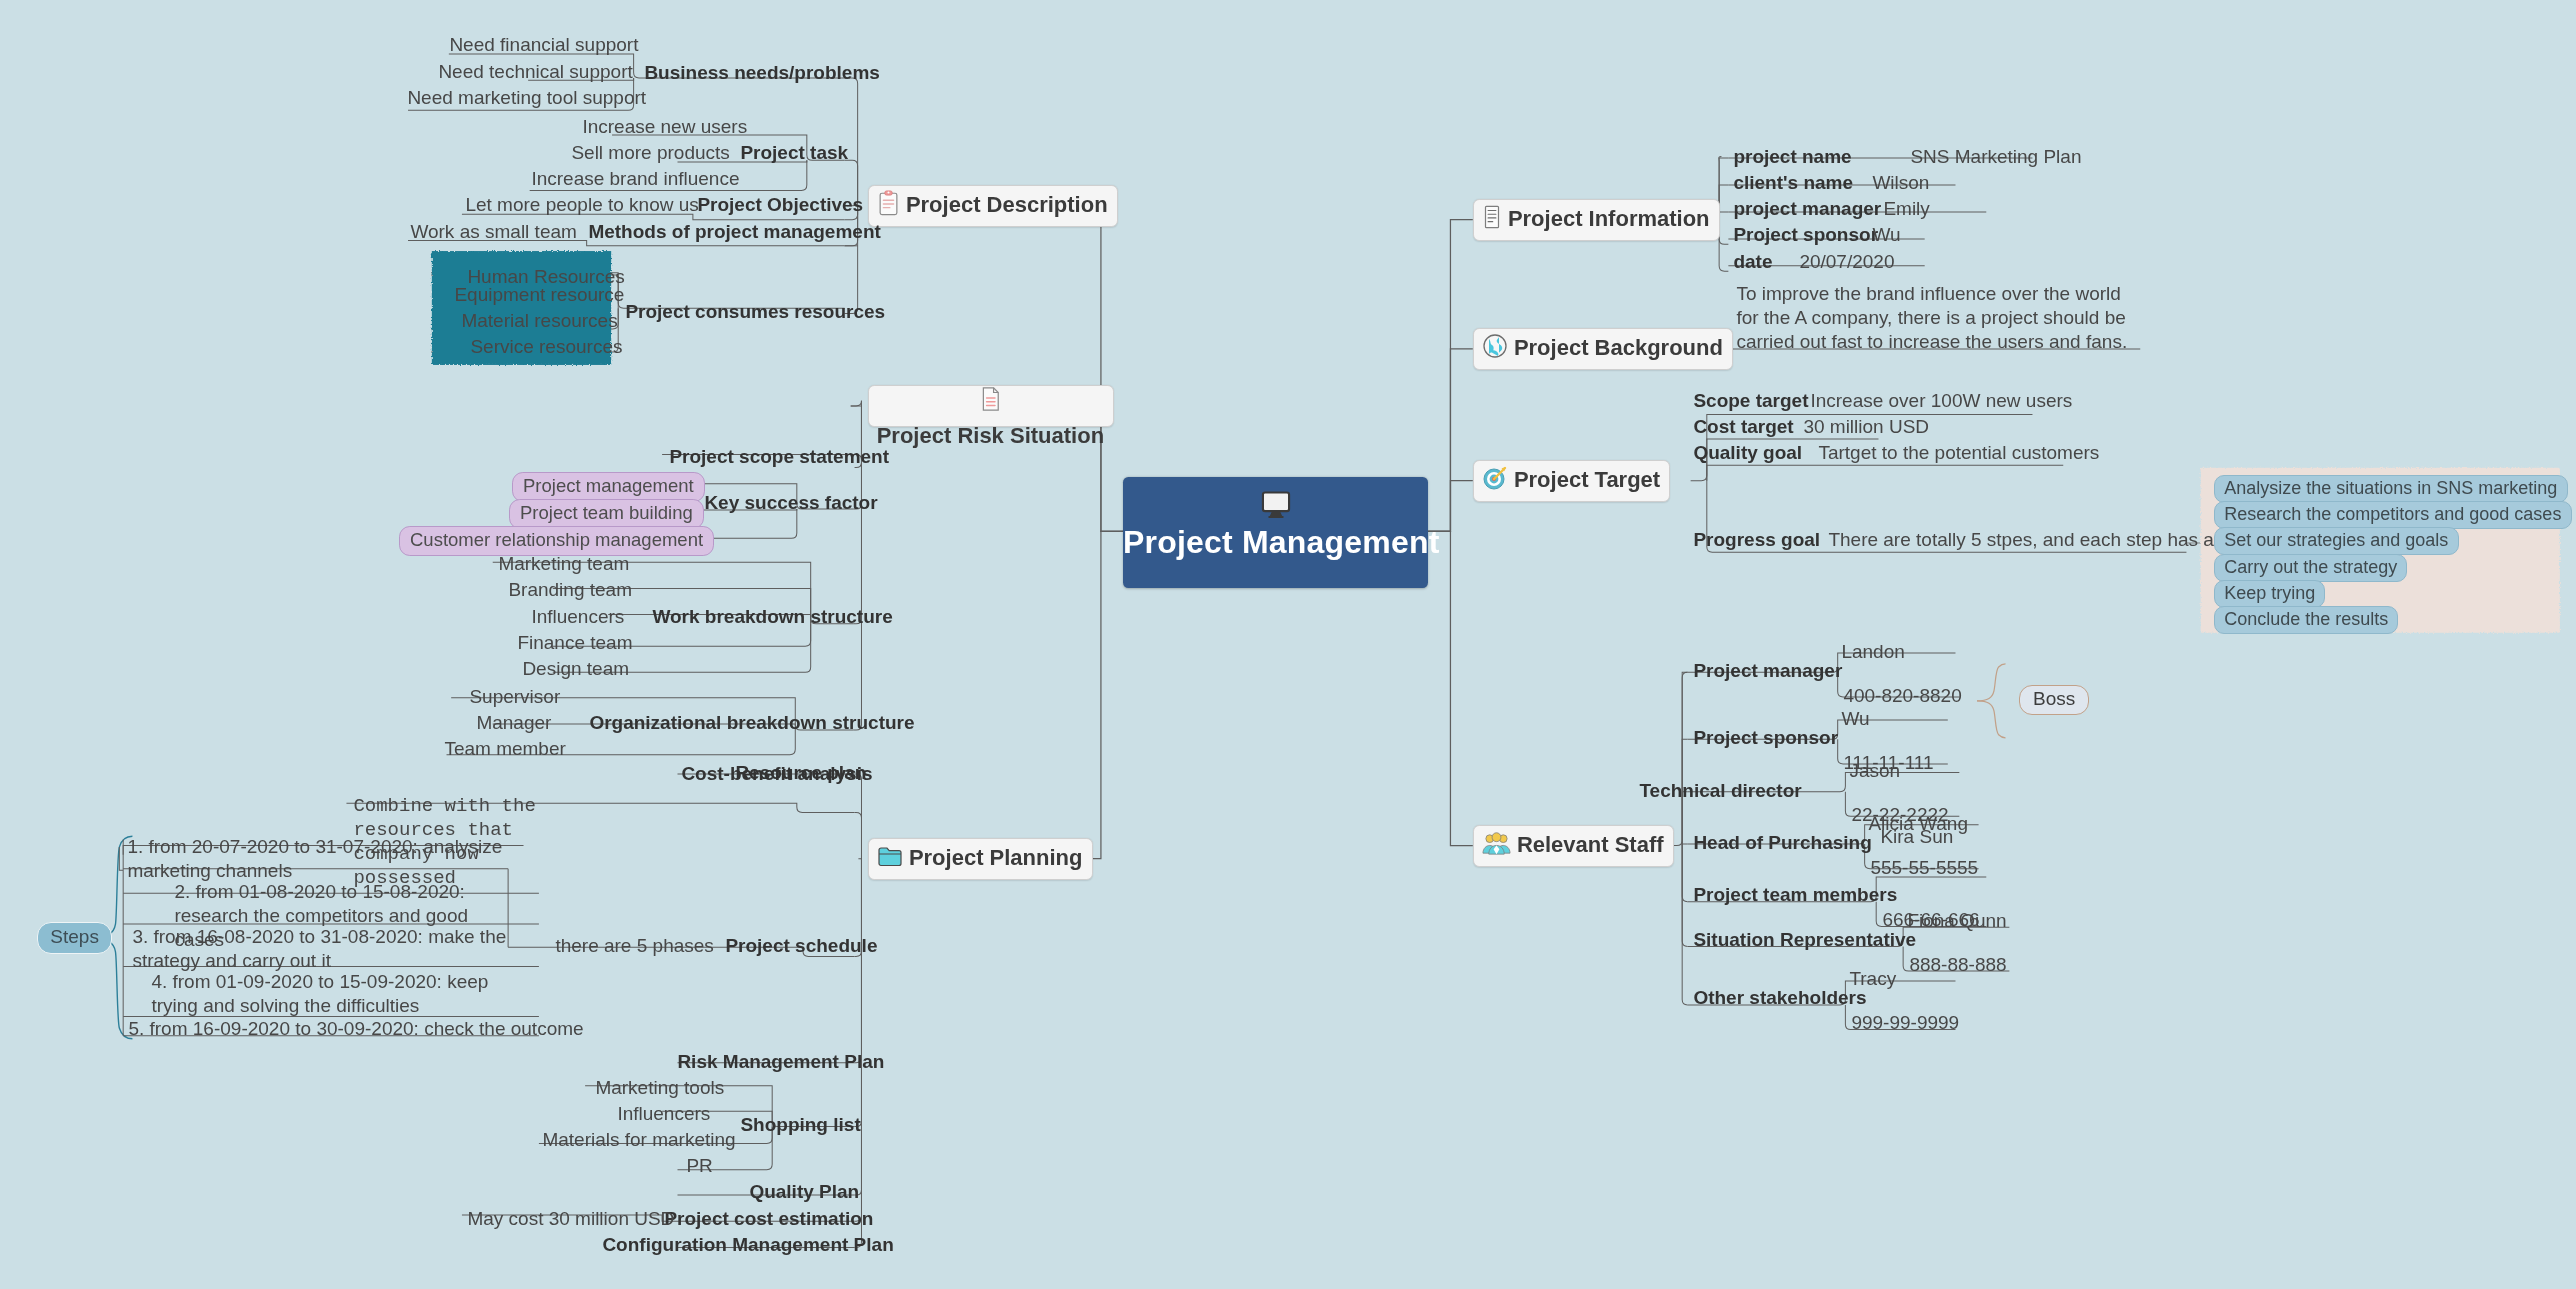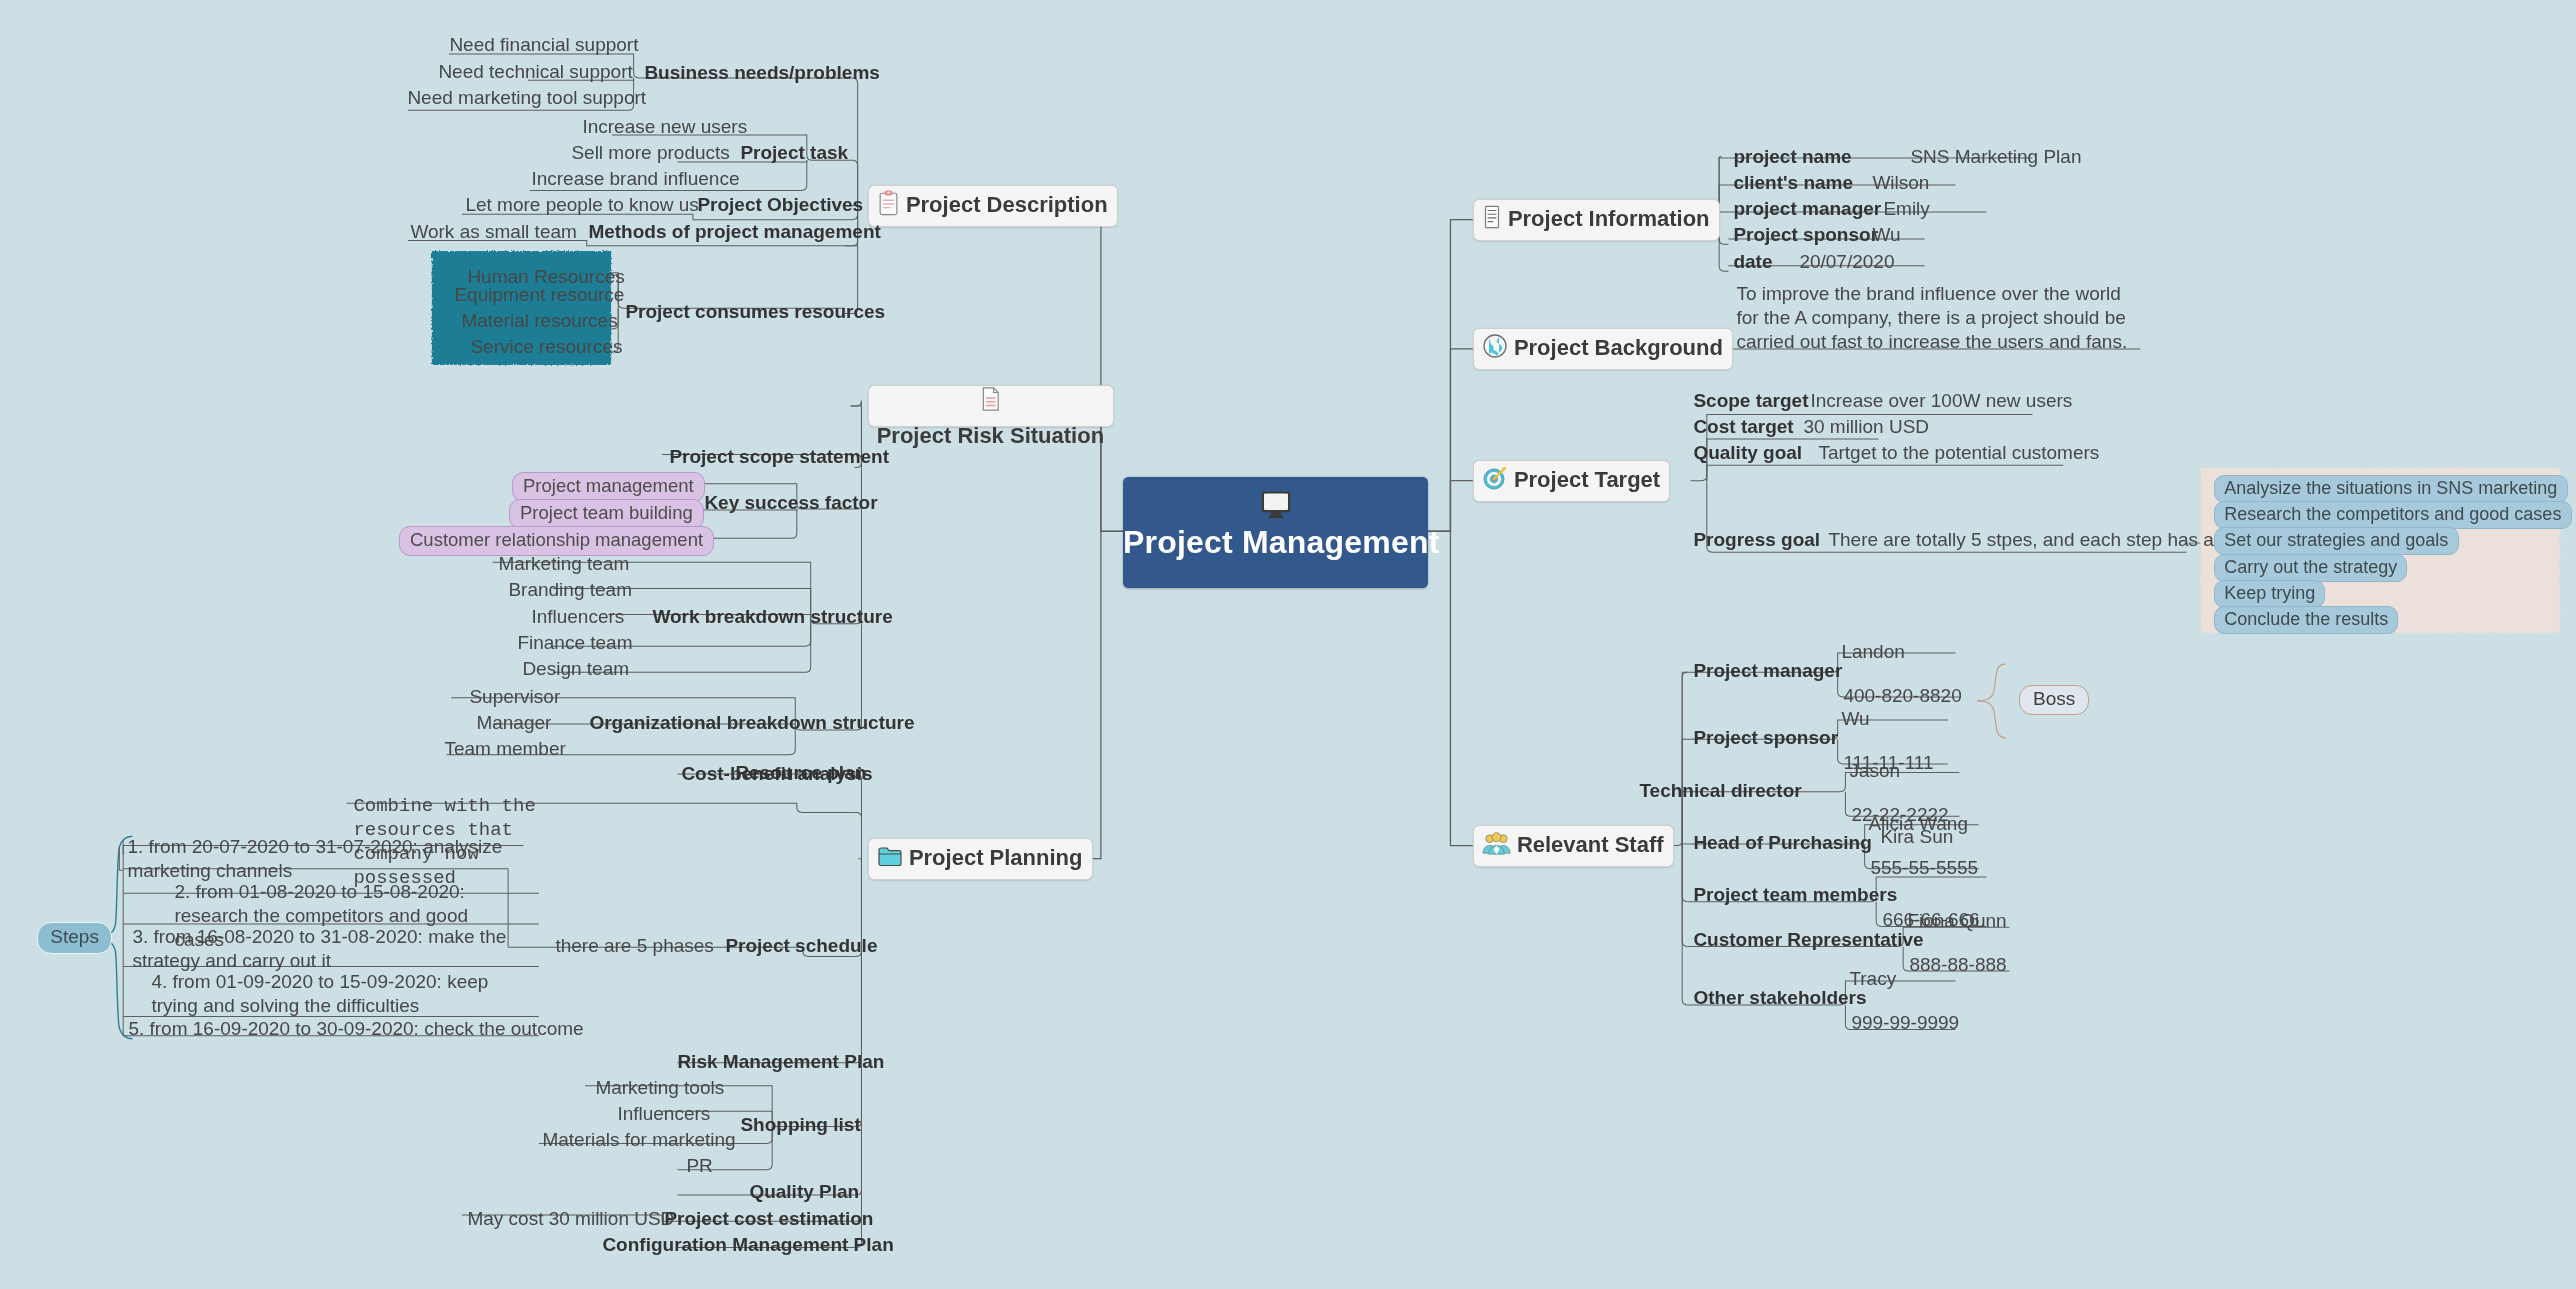--- a/index.html
+++ b/index.html
@@ -501,21 +501,21 @@
   <div class="node leaf" style="left:1846px;top:802px;">22-22-2222</div>
 
   <div class="node leaf b" style="left:1688px;top:830px;">Head of Purchasing</div>
   <div class="node leaf" style="left:1863px;top:811px;">Alicia Wang</div>
   <div class="node leaf" style="left:1865px;top:855px;">555-55-5555</div>
 
   <div class="node leaf b" style="left:1688px;top:882px;">Project team members</div>
   <div class="node leaf" style="left:1875px;top:824px;">Kira Sun</div>
   <div class="node leaf" style="left:1877px;top:907px;">666-66-666</div>
 
-  <div class="node leaf b" style="left:1688px;top:927px;">Customer Representative</div>
+  <div class="node leaf b" style="left:1688px;top:927px;">Situation Representative</div>
   <div class="node leaf" style="left:1902px;top:908px;">Fiona Qunn</div>
   <div class="node leaf" style="left:1904px;top:952px;">888-88-888</div>
 
   <div class="node leaf b" style="left:1688px;top:985px;">Other stakeholders</div>
   <div class="node leaf" style="left:1844px;top:966px;">Tracy</div>
   <div class="node leaf" style="left:1846px;top:1010px;">999-99-9999</div>
 
   <div class="node pill-boss" style="position:absolute;left:2019px;top:685px;">Boss</div>
 
 </div>

